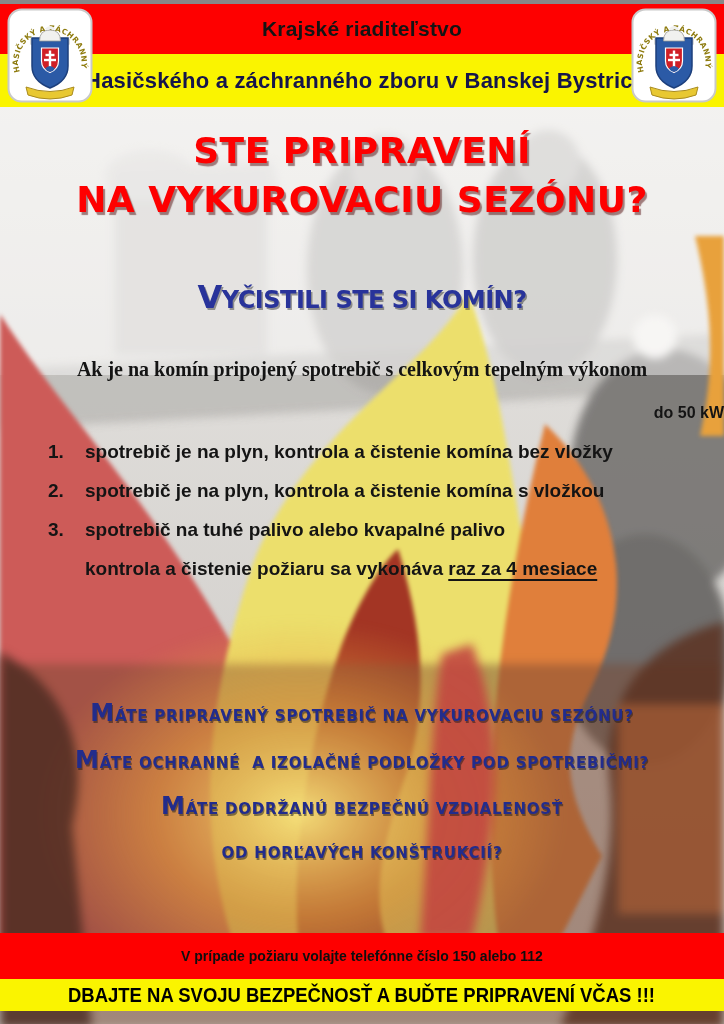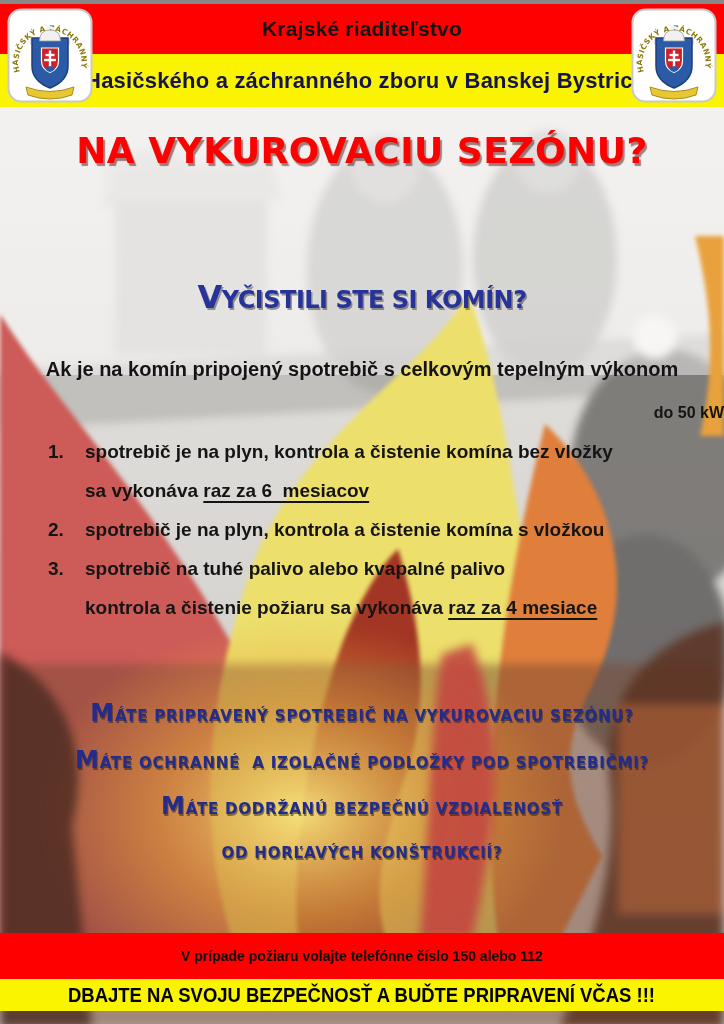--- a/index.html
+++ b/index.html
@@ -30,21 +30,21 @@
   }
   .subtitle {
     position:absolute; top:274px; left:0; width:724px; text-align:center;
     font-family:"DejaVu Sans", sans-serif; font-weight:bold;
     font-size:24px; letter-spacing:-0.5px; color:#28339A;
     text-shadow:1.5px 2px 0 rgba(40,40,40,0.45);
   }
   .subtitle::first-letter { font-size:32px; }
 
   .intro1 { position:absolute; top:354px; left:0; width:724px; text-align:center;
-            font-weight:bold; font-size:20px; color:#141414; }
+            font-weight:bold; font-size:20px; color:#141414;font-family:Liberation Serif, serif; }
   .intro2 { position:absolute; top:400px; left:0; width:724px; text-align:right;
             font-weight:bold; font-size:16px; color:#141414; }
 
   .list { position:absolute; top:428px; left:48px; width:640px;
           font-weight:bold; font-size:19px; color:#141414; }
   .item { display:flex; }
   .num  { width:37px; line-height:39px; }
   .itemtext { flex:1; }
   .itemtext .ln { height:39px; line-height:39px; white-space:pre; }
   .u { text-decoration:underline; text-decoration-thickness:2px; text-underline-offset:4px; white-space:pre; }
@@ -173,34 +173,34 @@
     <g stroke="#FFFFFF" stroke-width="2.4" stroke-linecap="butt">
       <line x1="43" y1="42.5" x2="43" y2="60"></line>
       <line x1="38.5" y1="47" x2="47.5" y2="47"></line>
       <line x1="37" y1="52" x2="49" y2="52"></line>
     </g>
     <path d="M38 60.5 Q43 55.5 48 60.5 Q46.5 63.5 43 64 Q39.5 63.5 38 60.5 Z" fill="#2B5AA6"></path>
     <path d="M19 79 Q43 88 67 79 L65 87 Q43 95 21 87 Z" fill="#E8C832" stroke="#A98B1C" stroke-width="1"></path>
   </svg>
 
   <div class="title">
+    <div>STE PRIPRAVENÍ</div>
     <div>NA VYKUROVACIU SEZÓNU?</div>
   </div>
 
   <div class="subtitle">VYČISTILI STE SI KOMÍN?</div>
 
   <div class="intro1">Ak je na komín pripojený spotrebič s celkovým tepelným výkonom</div>
   <div class="intro2">do 50 kW</div>
 
   <div class="list">
     <div class="item">
       <div class="num">1.</div>
       <div class="itemtext">
         <div class="ln">spotrebič je na plyn, kontrola a čistenie komína bez vložky</div>
-        <div class="ln"><span>sa vykonáva </span><span class="u">raz za 6  mesiacov</span></div>
       </div>
     </div>
     <div class="item">
       <div class="num">2.</div>
       <div class="itemtext">
         <div class="ln">spotrebič je na plyn, kontrola a čistenie komína s vložkou</div>
       </div>
     </div>
     <div class="item">
       <div class="num">3.</div>

